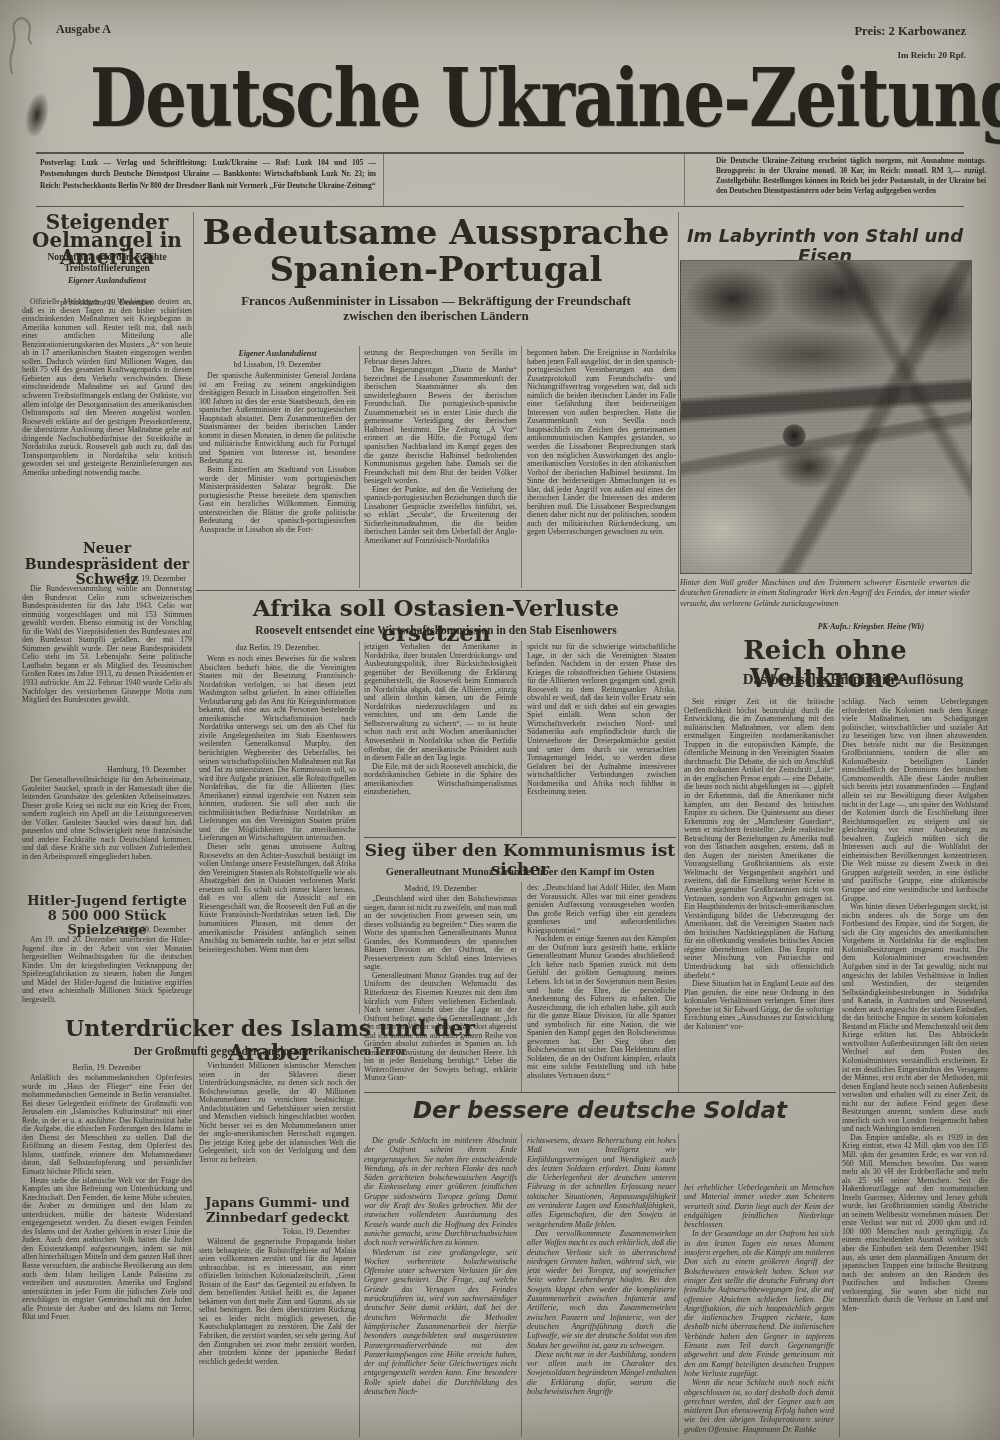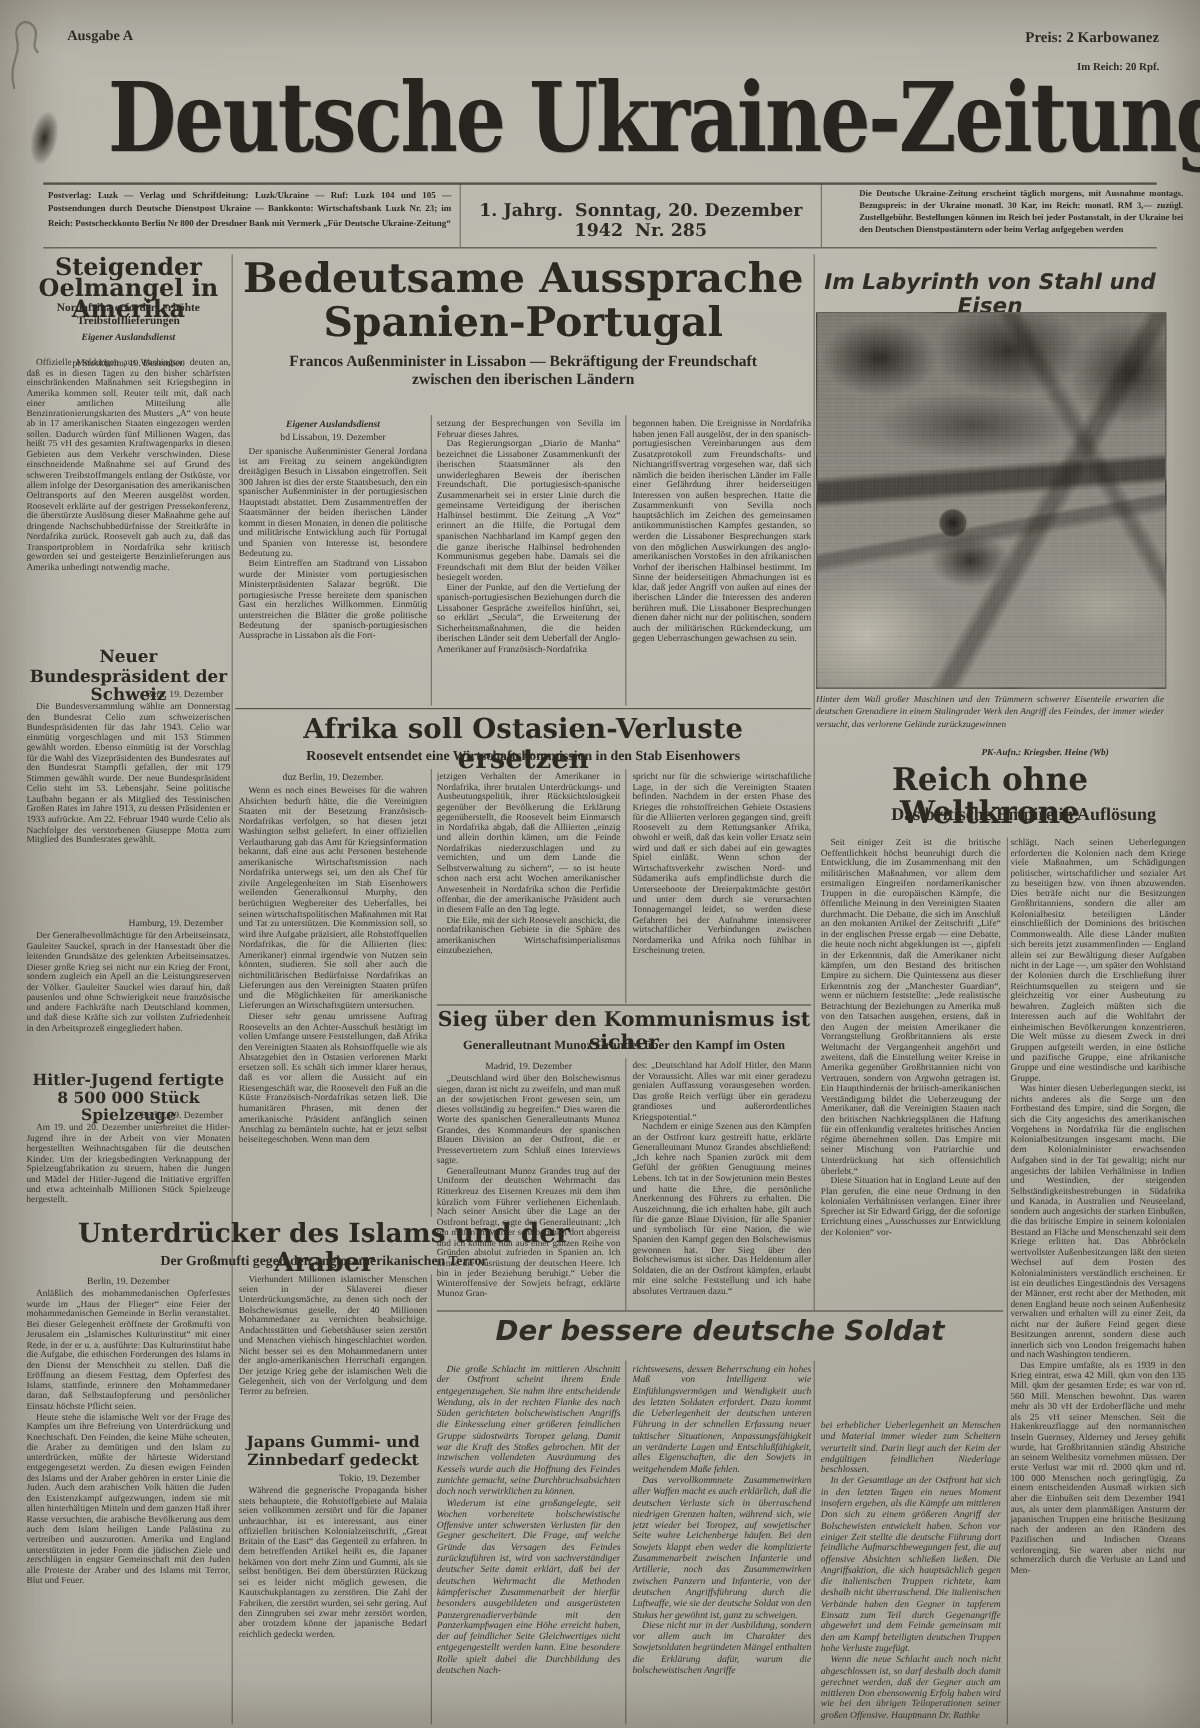--- a/index.html
+++ b/index.html
@@ -149,21 +149,20 @@
   <div id="price-main" class="abs">Preis: 2 Karbowanez</div>
   <div id="price-sub" class="abs">Im Reich: 20 Rpf.</div>
 
   <h1 id="masthead" class="abs">Deutsche Ukraine-Zeitung</h1>
 
   <div id="hr-a" class="hr"></div>
   <div id="hr-b" class="hr"></div>
   <div id="vr-ia" class="vr"></div>
   <div id="vr-ib" class="vr"></div>
   <div id="imprint-left" class="abs">Postverlag: Luzk — Verlag und Schriftleitung: Luzk/Ukraine — Ruf: Luzk 104 und 105 — Postsendungen durch Deutsche Dienstpost Ukraine — Bankkonto: Wirtschaftsbank Luzk Nr. 23; im Reich: Postscheckkonto Berlin Nr 800 der Dresdner Bank mit Vermerk „Für Deutsche Ukraine-Zeitung“</div>
-  <div id="issue" class="abs">1. Jahrg.&nbsp;&nbsp;Sonntag, 20. Dezember 1942&nbsp;&nbsp;Nr. 285</div>
   <div id="imprint-right" class="abs">Die Deutsche Ukraine-Zeitung erscheint täglich morgens, mit Ausnahme montags. Bezugspreis: in der Ukraine monatl. 30 Kar, im Reich: monatl. RM 3,— zuzügl. Zustellgebühr. Bestellungen können im Reich bei jeder Postanstalt, in der Ukraine bei den Deutschen Dienstpostämtern oder beim Verlag aufgegeben werden</div>
 
   <h2 id="oel-title" class="abs hl">Steigender Oelmangel in Amerika</h2>
   <p id="oel-sub" class="abs sub">Nordafrika erfordert erhöhte Treibstofflieferungen</p>
   <div id="oel-credit" class="abs credit">Eigener Auslandsdienst</div>
   <div id="oel-date" class="abs dl">pt Stockholm, 19. Dezember.</div>
   <div id="oel-body" class="abs body">
       <p>Offizielle Meldungen aus Washington deuten an, daß es in diesen Tagen zu den bisher schärfsten einschränkenden Maßnahmen seit Kriegsbeginn in Amerika kommen soll. Reuter teilt mit, daß nach einer amtlichen Mitteilung alle Benzinrationierungskarten des Musters „A“ von heute ab in 17 amerikanischen Staaten eingezogen werden sollen. Dadurch würden fünf Millionen Wagen, das heißt 75 vH des gesamten Kraftwagenparks in diesen Gebieten aus dem Verkehr verschwinden. Diese einschneidende Maßnahme sei auf Grund des schweren Treibstoffmangels entlang der Ostküste, vor allem infolge der Desorganisation des amerikanischen Oeltransports auf den Meeren ausgelöst worden. Roosevelt erklärte auf der gestrigen Pressekonferenz, die überstürzte Auslösung dieser Maßnahme gehe auf dringende Nachschubbedürfnisse der Streitkräfte in Nordafrika zurück. Roosevelt gab auch zu, daß das Transportproblem in Nordafrika sehr kritisch geworden sei und gesteigerte Benzinlieferungen aus Amerika unbedingt notwendig mache.</p>
     </div>
 

